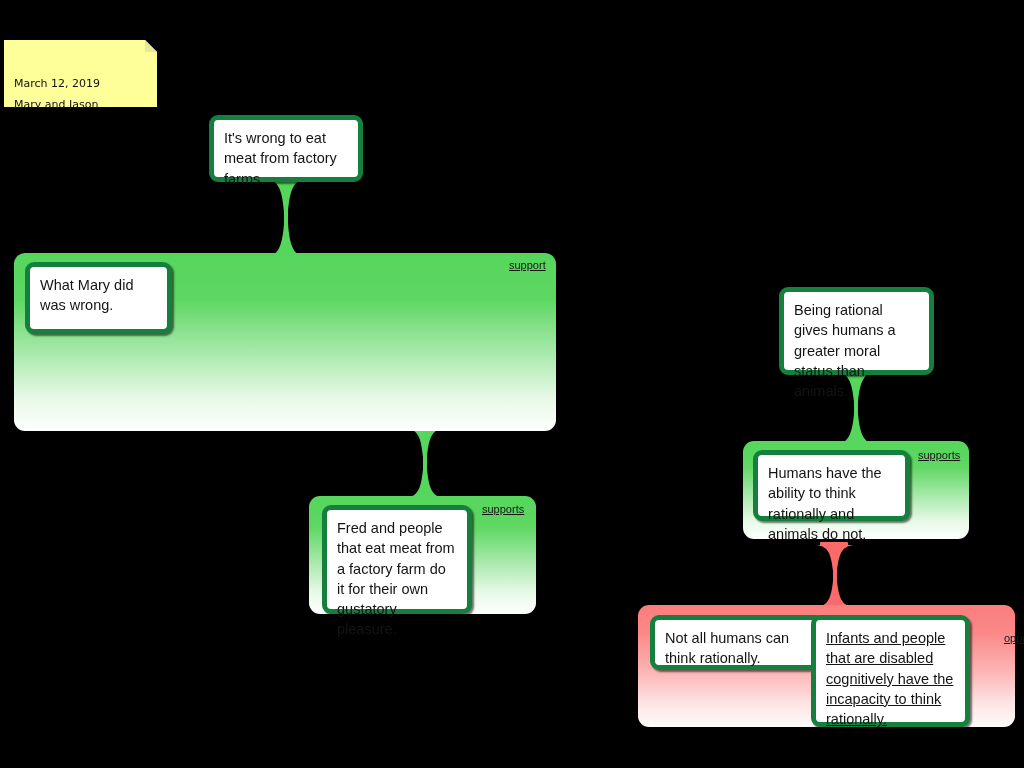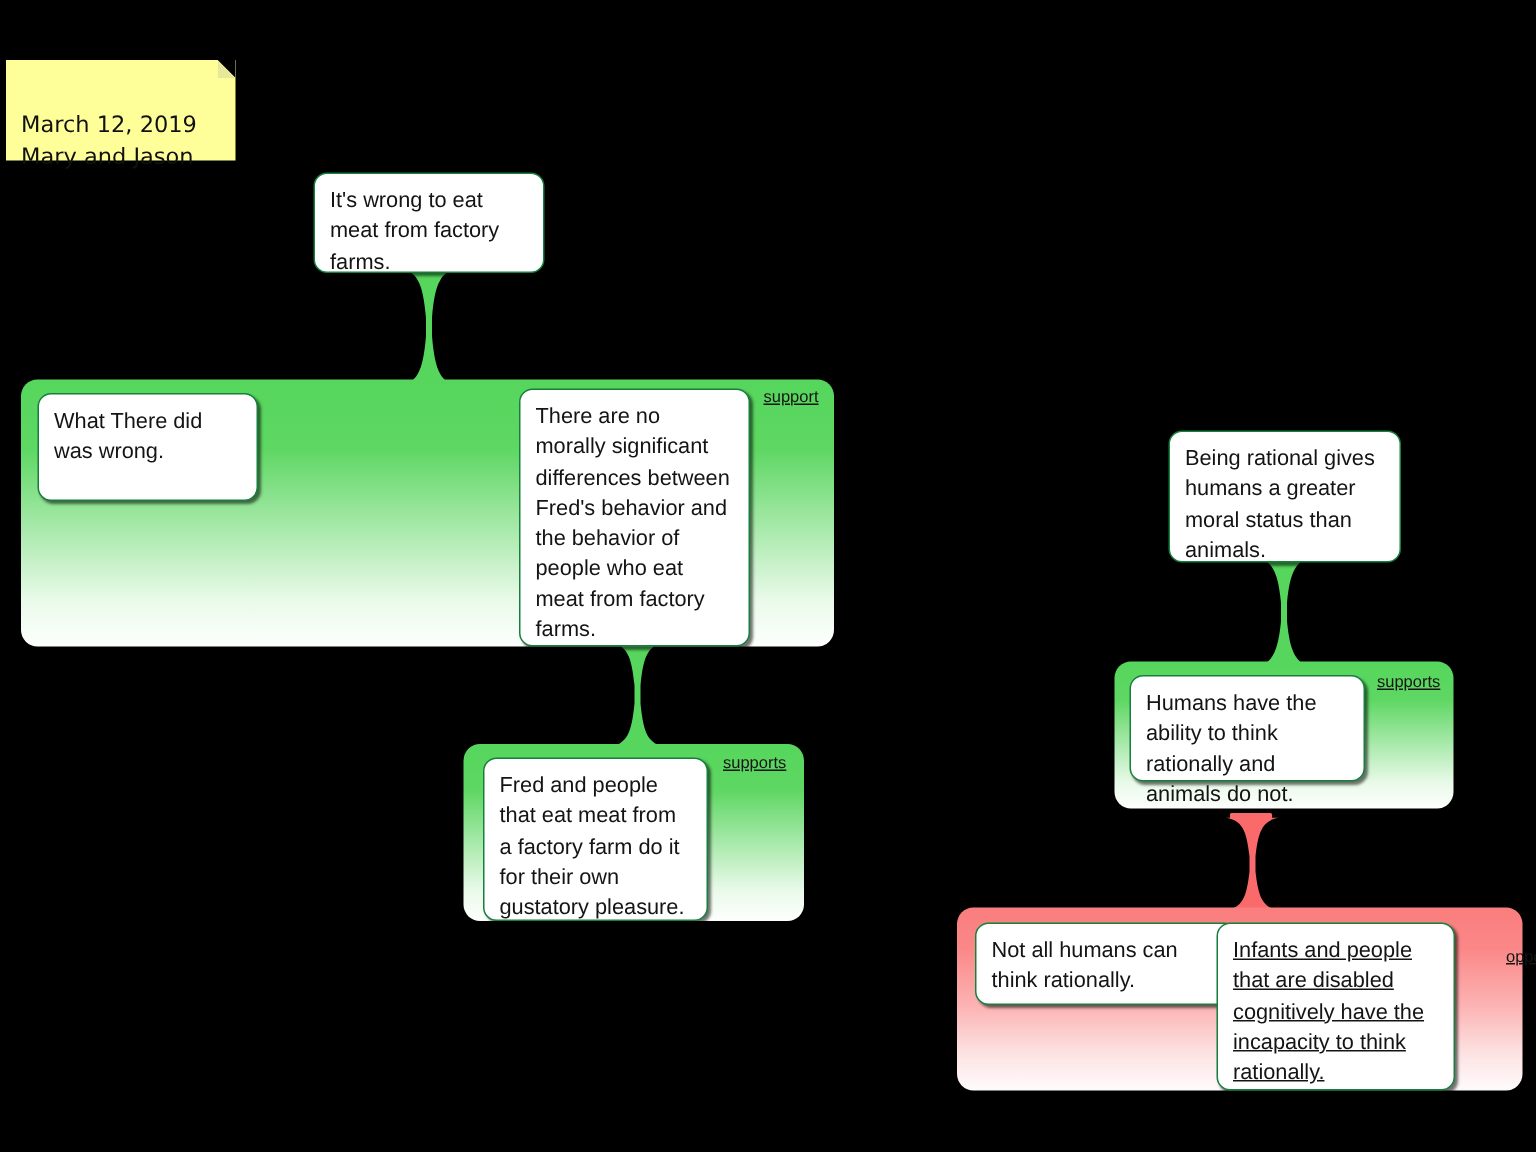--- a/index.html
+++ b/index.html
@@ -22,21 +22,21 @@
     height: 768px;
     background: #000000;
   }
 
   
   .sticky {
     position: absolute;
     background: #ffff99;
     color: #111111;
     font-family: "DejaVu Sans", sans-serif;
-    font-size: 15px;
+    font-size: 11px;
     line-height: 21px;
     padding: 12px 14px 10px 10px;
     box-sizing: border-box;
     white-space: pre-line;
   }
   .sticky-fold {
     position: absolute;
     top: 0;
     right: 0;
     width: 12px;
@@ -51,21 +51,21 @@
     width: 12px;
     height: 12px;
     background: #e8e89a;
     clip-path: polygon(0 0, 100% 100%, 0 100%);
   }
 
   
   .box {
     position: absolute;
     background: #ffffff;
-    border: 1px solid #15803d;
+    border: 5px solid #15803d;
     border-radius: 9px;
     box-sizing: border-box;
     padding: 8px 10px 8px 10px;
     font-family: "Liberation Sans", sans-serif;
     font-size: 14.5px;
     line-height: 20.3px;
     color: #141414;
     box-shadow: 2px 2px 2px rgba(0,0,0,0.55);
     z-index: 6;
   }
@@ -131,27 +131,24 @@
 
   <div class="group support" style="left:14px; top:253px; width:542px; height:178px;">
   </div>
   <div class="group-label" style="left:509px; top:259px; right:auto;">support</div>
 
   <div class="box" style="left:209px; top:115px; width:154px; height:67px;">
     <span>It's wrong to eat meat from factory farms.</span>
   </div>
 
   <div class="box" style="left:25px; top:262px; width:147px; height:72px;">
-    <span>What There did was wrong.</span>
-  </div>
-
-
-  <div class="box" style="left:346px; top:259px; width:154px; height:172px;">
-    <span>There are no morally significant differences between Fred's behavior and the behavior of people who eat meat from factory farms.</span>
-  </div>
+    <span>What Mary did was wrong.</span>
+  </div>
+
+
 
   <div class="conn" style="left:403px; top:428px; width:44px; height:70px;">
     <svg width="44" height="70" viewBox="0 0 44 70">
       <path d="M3,0 C15,2 18,9 20,29 L20,41 C18,61 15,68 3,70 L41,70 C29,68 26,61 24,41 L24,29 C26,9 29,2 41,0 Z" fill="#56d65c"></path>
     </svg>
   </div>
 
   <div class="group support" style="left:309px; top:496px; width:227px; height:118px;">
   </div>
   <div class="group-label" style="left:482px; top:503px; right:auto;">supports</div>

